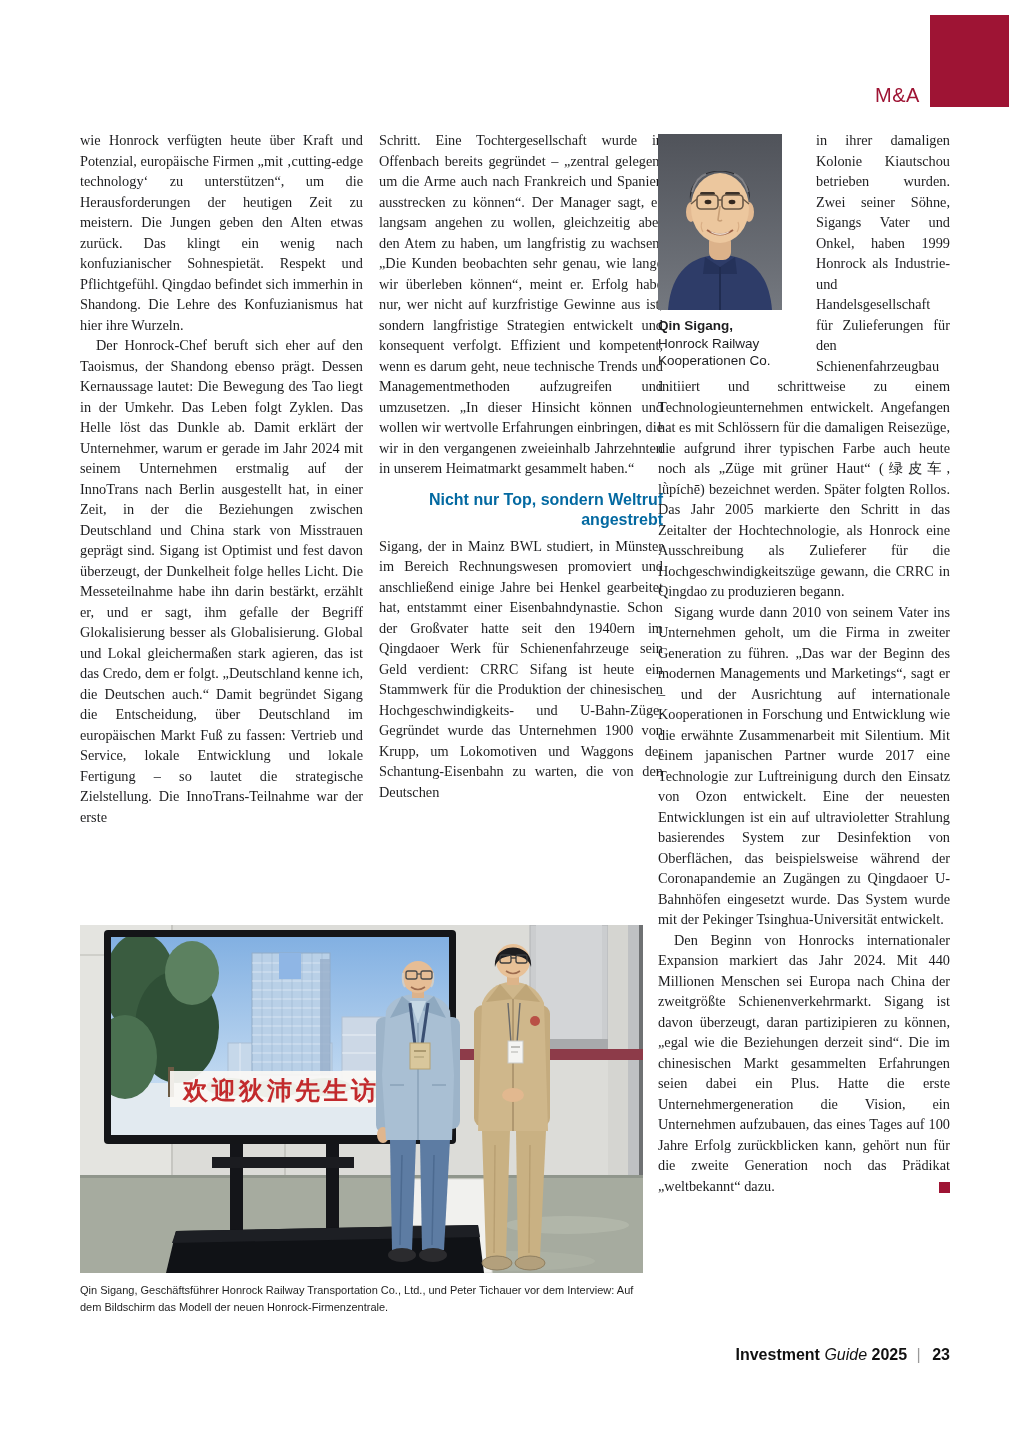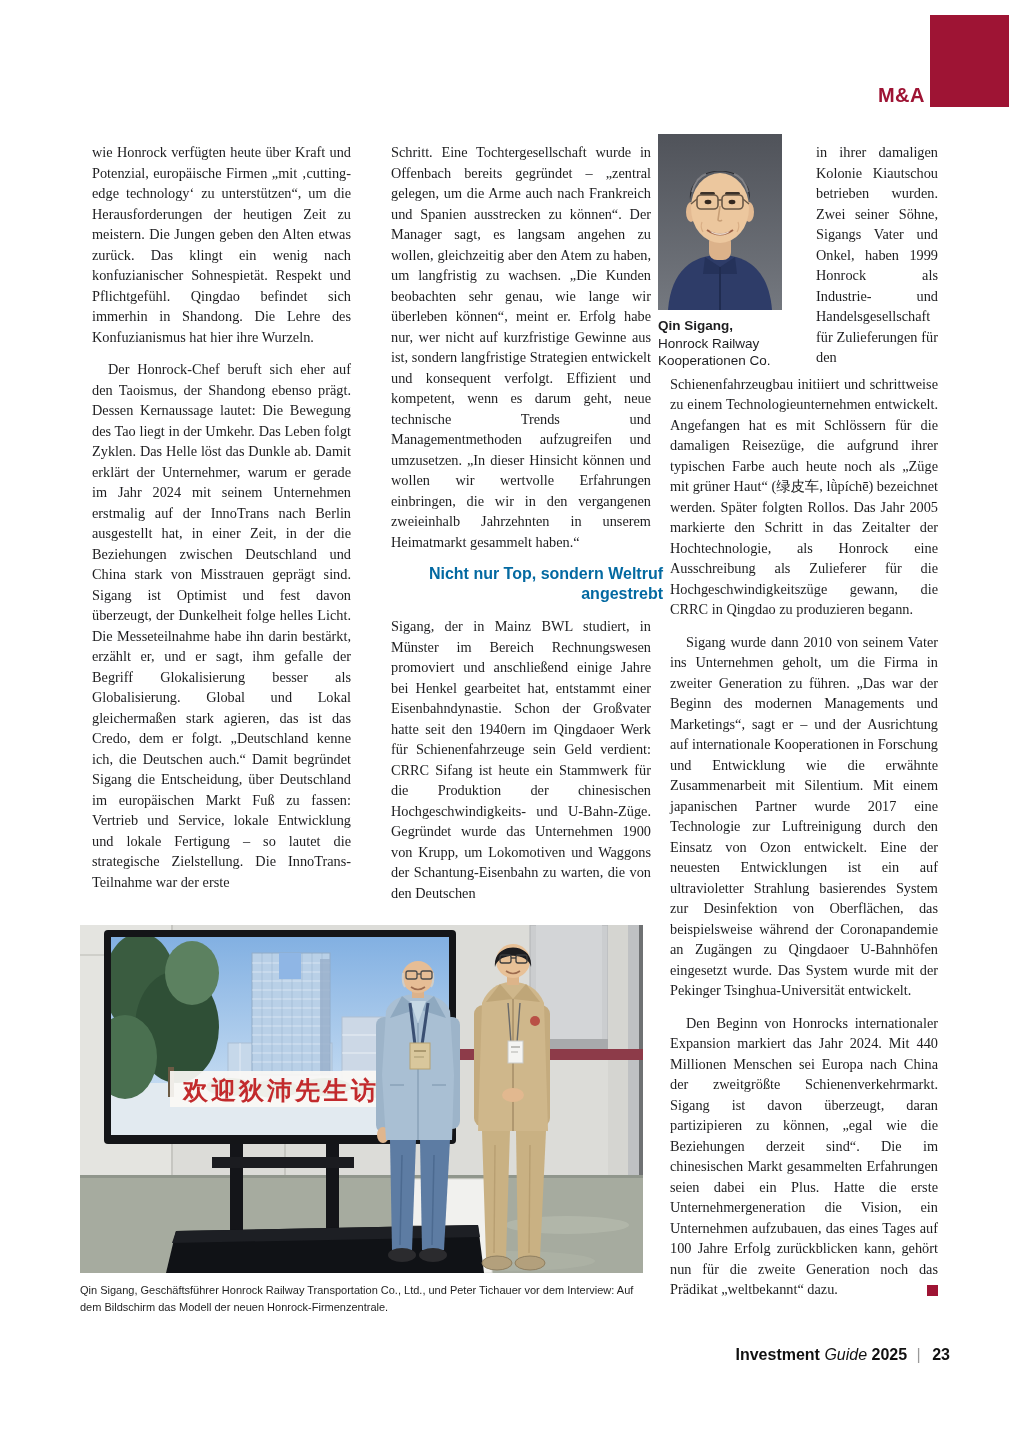--- a/index.html
+++ b/index.html
@@ -2,28 +2,28 @@
 <html lang="de"><head>
 <meta charset="utf-8">
 <style>
   html,body{margin:0;padding:0;background:#fff;}
   .page{
     position:relative;width:1024px;height:1434px;background:#ffffff;
     font-family:"Liberation Serif",serif;color:#1d1d1f;overflow:hidden;
   }
   
   .section-label{
-    position:absolute;left:875px;top:84px;width:50px;text-align:right;
-    font-family:"Liberation Sans",sans-serif;font-weight:bold;font-size:20px;color:#9E1434;
+    position:absolute;left:875px;top:84px;width:50px;text-align:left;
+    font-family:"Liberation Sans",sans-serif;font-weight:normal;font-size:20px;color:#9E1434;
     letter-spacing:.5px;
   }
   .corner-square{position:absolute;left:930px;top:15px;width:79px;height:92px;background:#9E1434;}
   
   .col{position:absolute;top:130px;text-align:justify;font-size:14.3px;line-height:20.5px;}
-  .col p{margin:12px;}
+  .col p{margin:0;}
   .col p.indent{text-indent:16px;}
   .col-left{left:80px;width:283px;}
   .col-mid{left:379px;width:284px;}
   .col-right{left:658px;width:292px;}
   .subhead{
     font-family:"Liberation Sans",sans-serif;font-weight:bold;color:#0369a1;
     font-size:16px;line-height:20px;text-align:right;margin:11px 0 6px 0;
   }
   
   .portrait-block{float:left;width:148px;margin:4px 10px 4px 0;}

